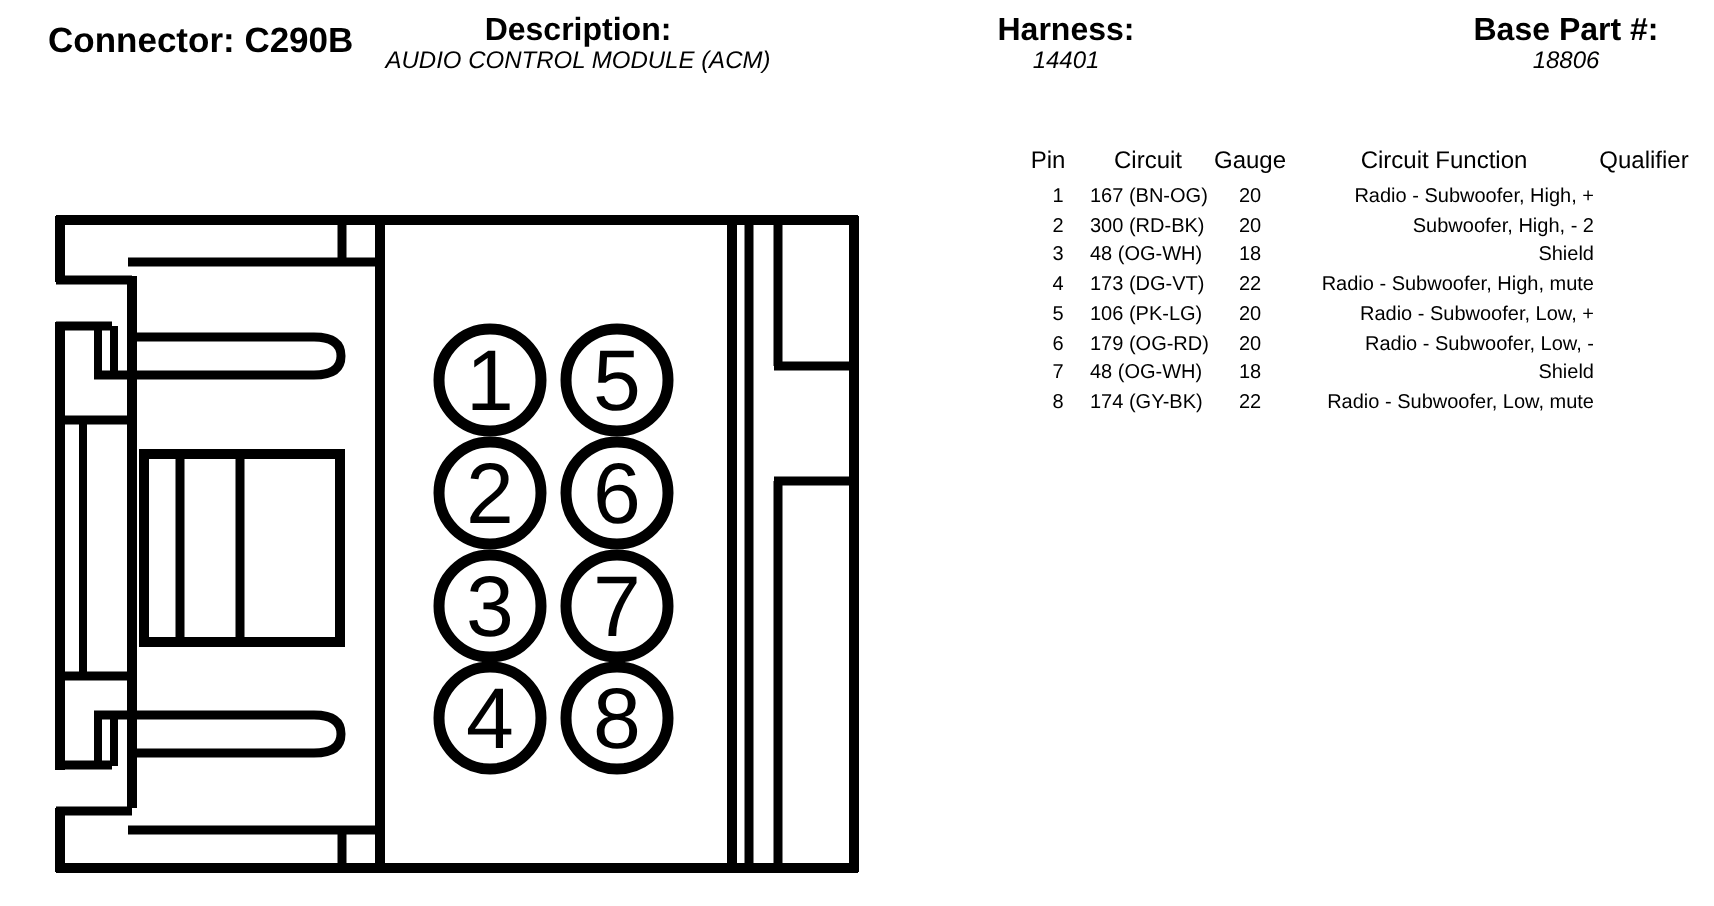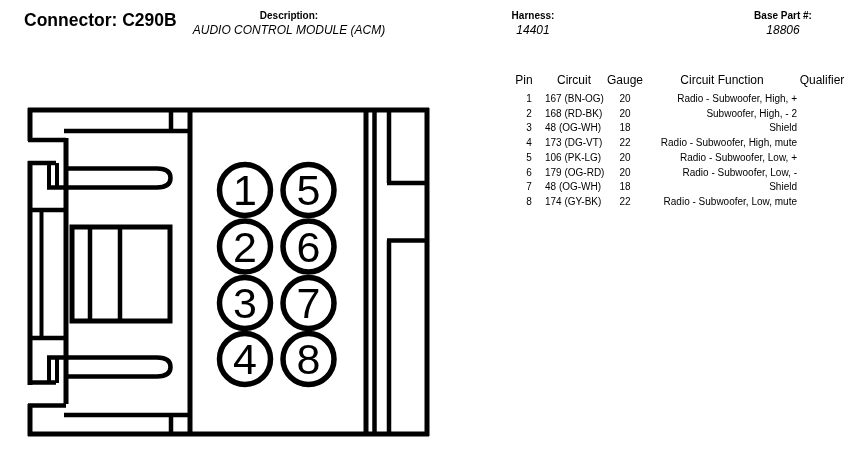--- a/index.html
+++ b/index.html
@@ -4,21 +4,21 @@
 <style>
   * { margin:0; padding:0; box-sizing:border-box; }
   html,body { width:857px; height:453px; background:#ffffff; overflow:hidden;
               font-family:"Liberation Sans", sans-serif; color:#000; }
   .stage { position:relative; width:857px; height:453px; background:#fff; }
 
   
   .connector-title { position:absolute; left:24px; top:10px;
                      font-size:17.5px; font-weight:bold; white-space:nowrap; }
   .hdr-block { position:absolute; top:8px; text-align:center; }
-  .hdr-block .lbl { font-size:10px; font-weight:bold; line-height:15px; }
+  .hdr-block .lbl { font-size:16px; font-weight:bold; line-height:15px; }
   .hdr-block .val { font-size:12px; line-height:15px; white-space:nowrap;font-style:italic; }
   #desc-block   { left:169px; width:240px; }
   #harn-block   { left:473px; width:120px; }
   #base-block   { left:713px; width:140px; }
 
   
   .pin-table { position:absolute; left:503px; top:72px;
                display:grid; grid-template-columns:42px 58px 44px 150px 50px; }
   .th { font-size:12px; font-weight:normal; height:20px; line-height:16px;
         text-align:center; white-space:nowrap; }
@@ -64,21 +64,21 @@
     <div class="th">Circuit Function</div>
     <div class="th">Qualifier</div>
 
     <div class="td col-pin">1</div>
     <div class="td col-circ">167 (BN-OG)</div>
     <div class="td col-ga">20</div>
     <div class="td col-fn">Radio - Subwoofer, High, +</div>
     <div class="td col-q"></div>
 
     <div class="td col-pin">2</div>
-    <div class="td col-circ">168 (RD-BK)</div>
+    <div class="td col-circ">300 (RD-BK)</div>
     <div class="td col-ga">20</div>
     <div class="td col-fn">Subwoofer, High, - 2</div>
     <div class="td col-q"></div>
 
     <div class="td col-pin">3</div>
     <div class="td col-circ">48 (OG-WH)</div>
     <div class="td col-ga">18</div>
     <div class="td col-fn">Shield</div>
     <div class="td col-q"></div>
 

